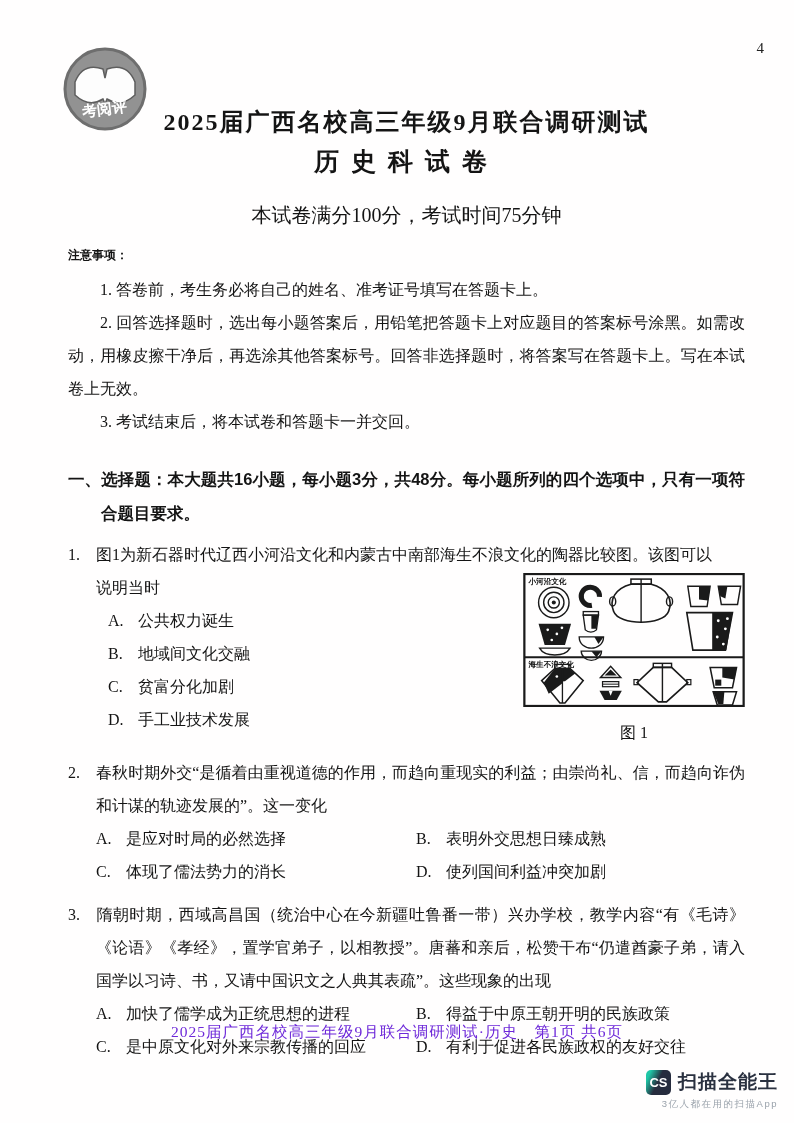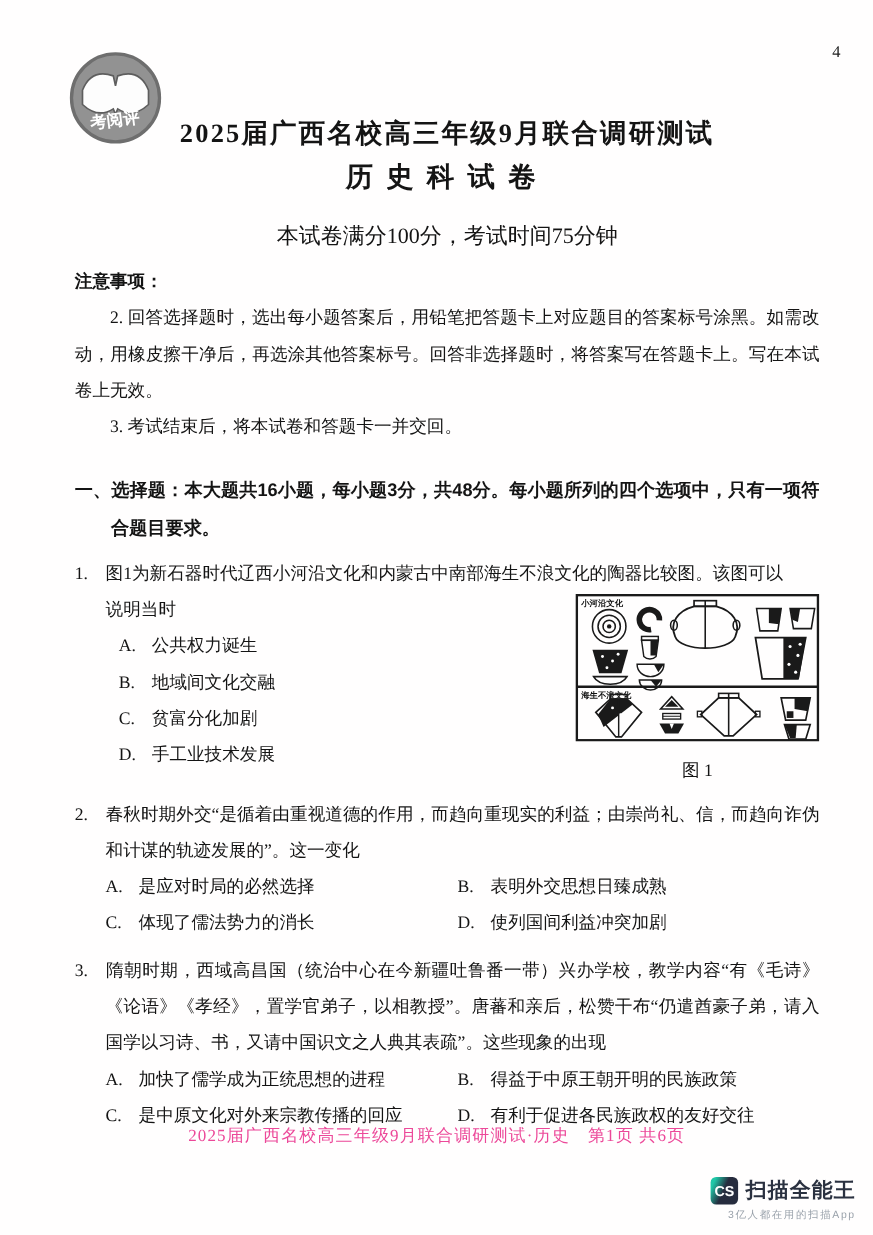--- a/index.html
+++ b/index.html
@@ -26,22 +26,22 @@
   }
   .hdr-subtitle{
     text-align:center;font-size:25px;font-weight:bold;
     letter-spacing:12px;line-height:36px;margin:8px 0 0 0;
   }
   .hdr-info{
     text-align:center;font-size:20px;line-height:22px;margin:24px 0 0 0;
   }
   .notices{margin-top:14px;font-size:16px;line-height:33px;}
   .notices-heading{
-    font-family:Liberation Serif, serif;
-    font-weight:bold;font-size:16px;
+    font-family:Liberation Mono, monospace;
+    font-weight:bold;font-size:12px;
   }
   .notice-item{margin:0;text-indent:2em;text-align:justify;}
   .section-heading{
     margin:24px 0 0 0;
     font-family:"Liberation Sans","DejaVu Sans",sans-serif;
     font-weight:bold;font-size:16.5px;line-height:34px;
     padding-left:2em;text-indent:-2em;text-align:justify;
   }
   .question{margin-top:8px;font-size:16px;line-height:33px;}
   .q-stem{
@@ -53,21 +53,21 @@
   .q1-left .stem-cont{margin:0;}
   .q1-options{list-style:none;margin:0;padding:0;}
   .q1-options li{padding-left:12px;}
   .opt-label{display:inline-block;min-width:30px;}
   .q1-figure{flex:0 0 auto;width:222px;margin-top:2px;}
   .fig-caption{text-align:center;font-size:16px;line-height:26px;margin-top:2px;}
   .opts-grid{display:grid;grid-template-columns:320px 1fr;padding-left:28px;}
   .opts-grid .opt{white-space:nowrap;}
   .footer{
     position:absolute;top:1022px;left:0;width:100%;
-    text-align:center;font-size:15.5px;color:#ec4899;letter-spacing:1px;
+    text-align:center;font-size:15.5px;color:#6d28d9;letter-spacing:1px;
   }
   .watermark{position:absolute;right:16px;bottom:12px;text-align:right;}
   .wm-row{display:flex;align-items:center;justify-content:flex-end;gap:7px;}
   .wm-logo{
     width:25px;height:25px;border-radius:5px;
     background:linear-gradient(115deg,#1fc7a7 0%,#1fc7a7 14%,#262c3e 48%);
     color:#fff;display:flex;align-items:center;justify-content:center;
     font-family:"Liberation Sans","DejaVu Sans",sans-serif;
     font-weight:bold;font-size:13px;
   }
@@ -100,20 +100,21 @@
   </div>
 
   <div class="content">
 
     <h1 class="hdr-title">2025届广西名校高三年级9月联合调研测试</h1>
     <h2 class="hdr-subtitle">历史科试卷</h2>
     <p class="hdr-info">本试卷满分100分，考试时间75分钟</p>
 
     <div class="notices">
       <div class="notices-heading">注意事项：</div>
+      <p class="notice-item">1. 答卷前，考生务必将自己的姓名、准考证号填写在答题卡上。</p>
       <p class="notice-item">2. 回答选择题时，选出每小题答案后，用铅笔把答题卡上对应题目的答案标号涂黑。如需改动，用橡皮擦干净后，再选涂其他答案标号。回答非选择题时，将答案写在答题卡上。写在本试卷上无效。</p>
       <p class="notice-item">3. 考试结束后，将本试卷和答题卡一并交回。</p>
     </div>
 
     <p class="section-heading">一、选择题：本大题共16小题，每小题3分，共48分。每小题所列的四个选项中，只有一项符合题目要求。</p>
 
     <div class="question">
       <p class="q-stem"><span class="q-num">1.</span><span>图1为新石器时代辽西小河沿文化和内蒙古中南部海生不浪文化的陶器比较图。该图可以</span></p>
       <div class="q1-body">
         <div class="q1-left">

